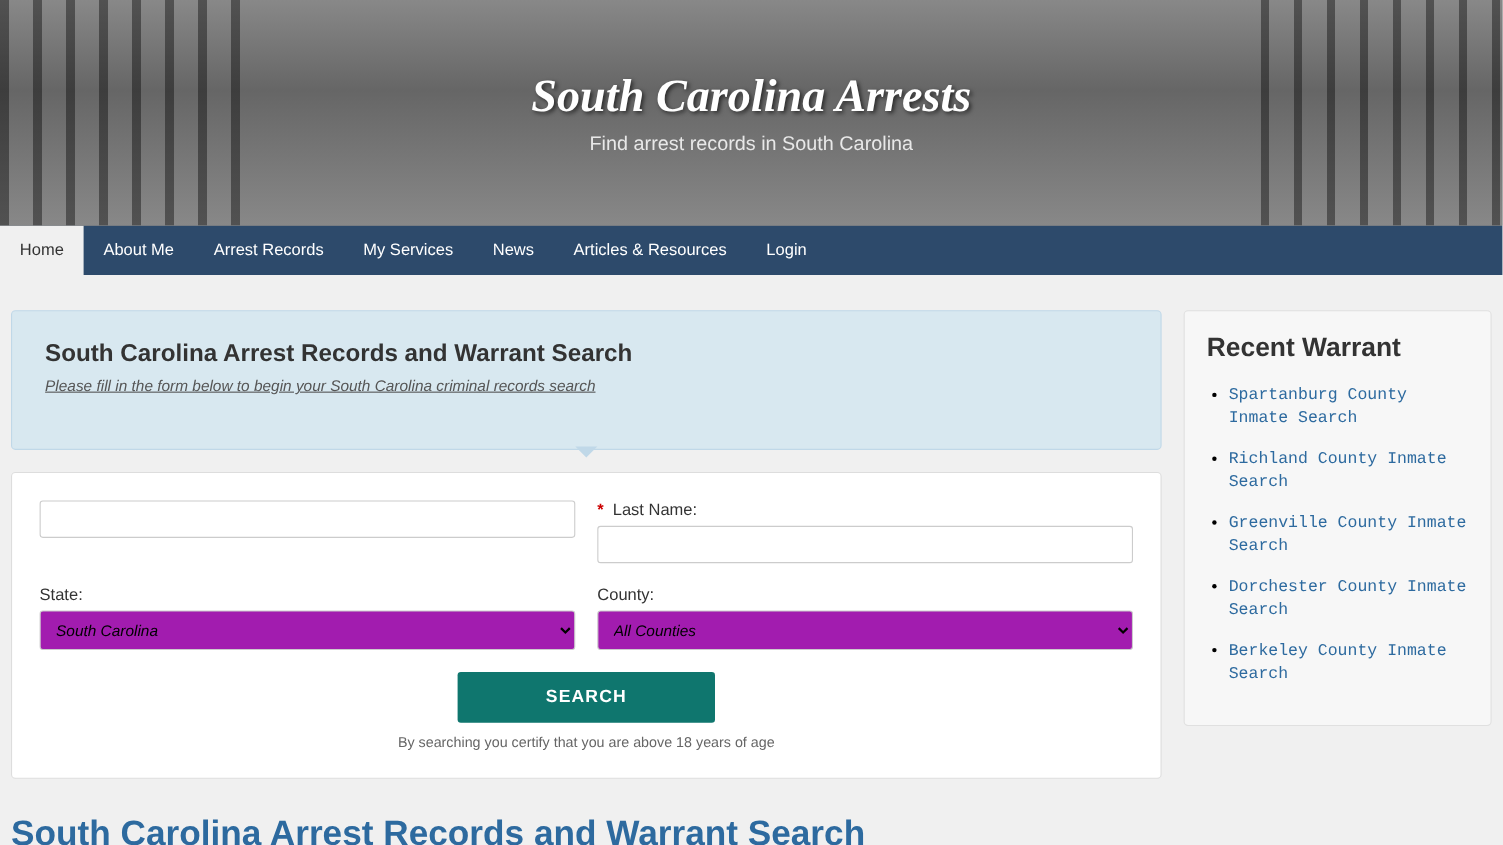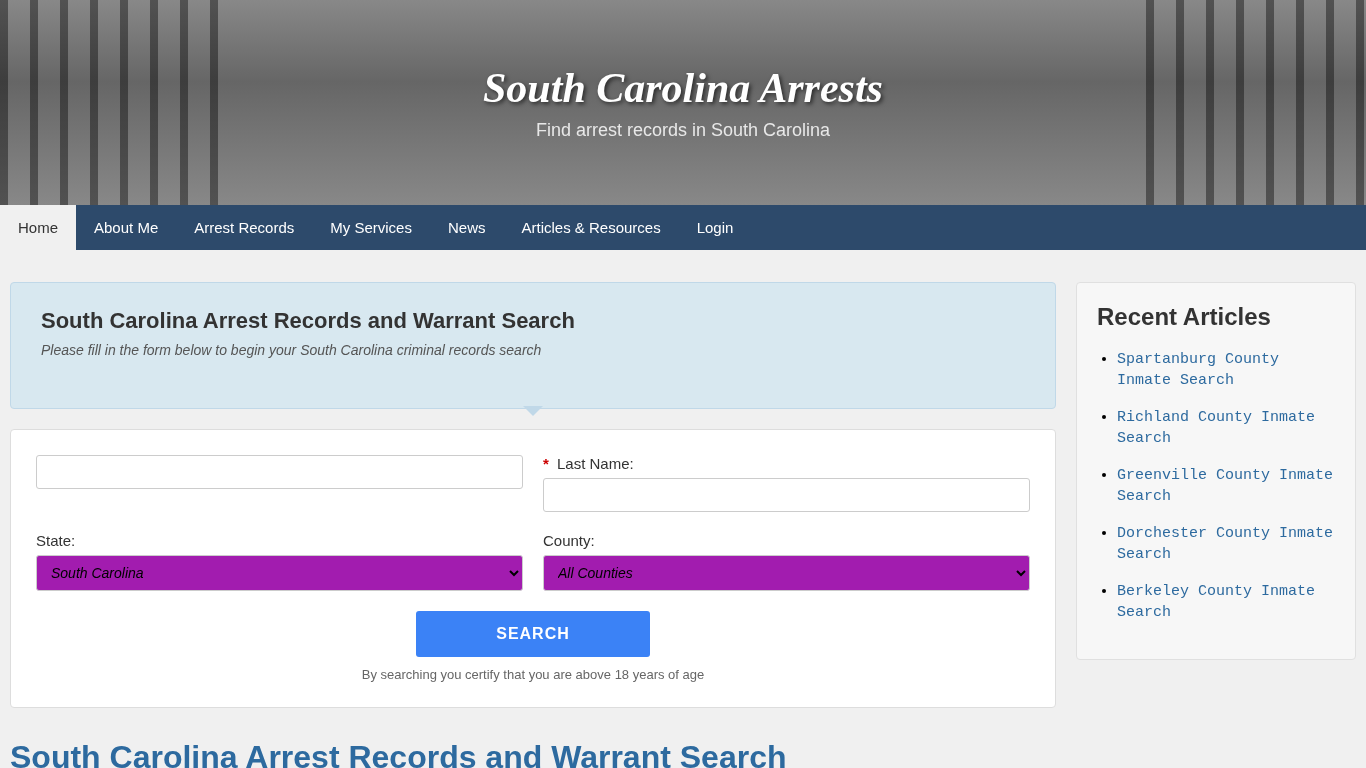--- a/index.html
+++ b/index.html
@@ -112,20 +112,21 @@
       font-size: 22px;
       color: #333;
       font-weight: bold;
       margin-bottom: 8px;
     }
     .search-box p {
       font-size: 14px;
       color: #555;
       font-style: italic;
       margin-bottom: 20px;
+      text-decoration: underline;
     }
     
     .search-box::after {
       content: '';
       position: absolute;
       bottom: -18px;
       left: 50%;
       transform: translateX(-50%);
       border: 10px solid transparent;
       border-top-color: #c0d8e8;
@@ -172,21 +173,21 @@
       border-radius: 3px;
       font-size: 14px;
       background: #a21caf;
       font-style: italic;
     }
     .search-btn-row {
       text-align: center;
       margin-bottom: 10px;
     }
     .search-btn {
-      background: #3b82f6;
+      background: #0f766e;
       color: #fff;
       border: none;
       padding: 14px 80px;
       font-size: 16px;
       font-weight: bold;
       letter-spacing: 1px;
       border-radius: 3px;
       cursor: pointer;
     }
     .certify-text {
@@ -309,21 +310,21 @@
       </div>
       <div class="certify-text">By searching you certify that you are above 18 years of age</div>
     </div>
 
     <h2 class="bottom-heading">South Carolina Arrest Records and Warrant Search</h2>
 
   </div>
 
   <aside class="sidebar">
     <div class="sidebar-recent">
-      <h3>Recent Articles</h3>
+      <h3>Recent Warrant</h3>
       <ul id="recent-articles-list">
       <li><a href="#">Spartanburg County Inmate Search</a></li>
           <li><a href="#">Richland County Inmate Search</a></li>
           <li><a href="#">Greenville County Inmate Search</a></li>
           <li><a href="#">Dorchester County Inmate Search</a></li>
           <li><a href="#">Berkeley County Inmate Search</a></li>
         </ul>
     </div>
   </aside>
 </div>

